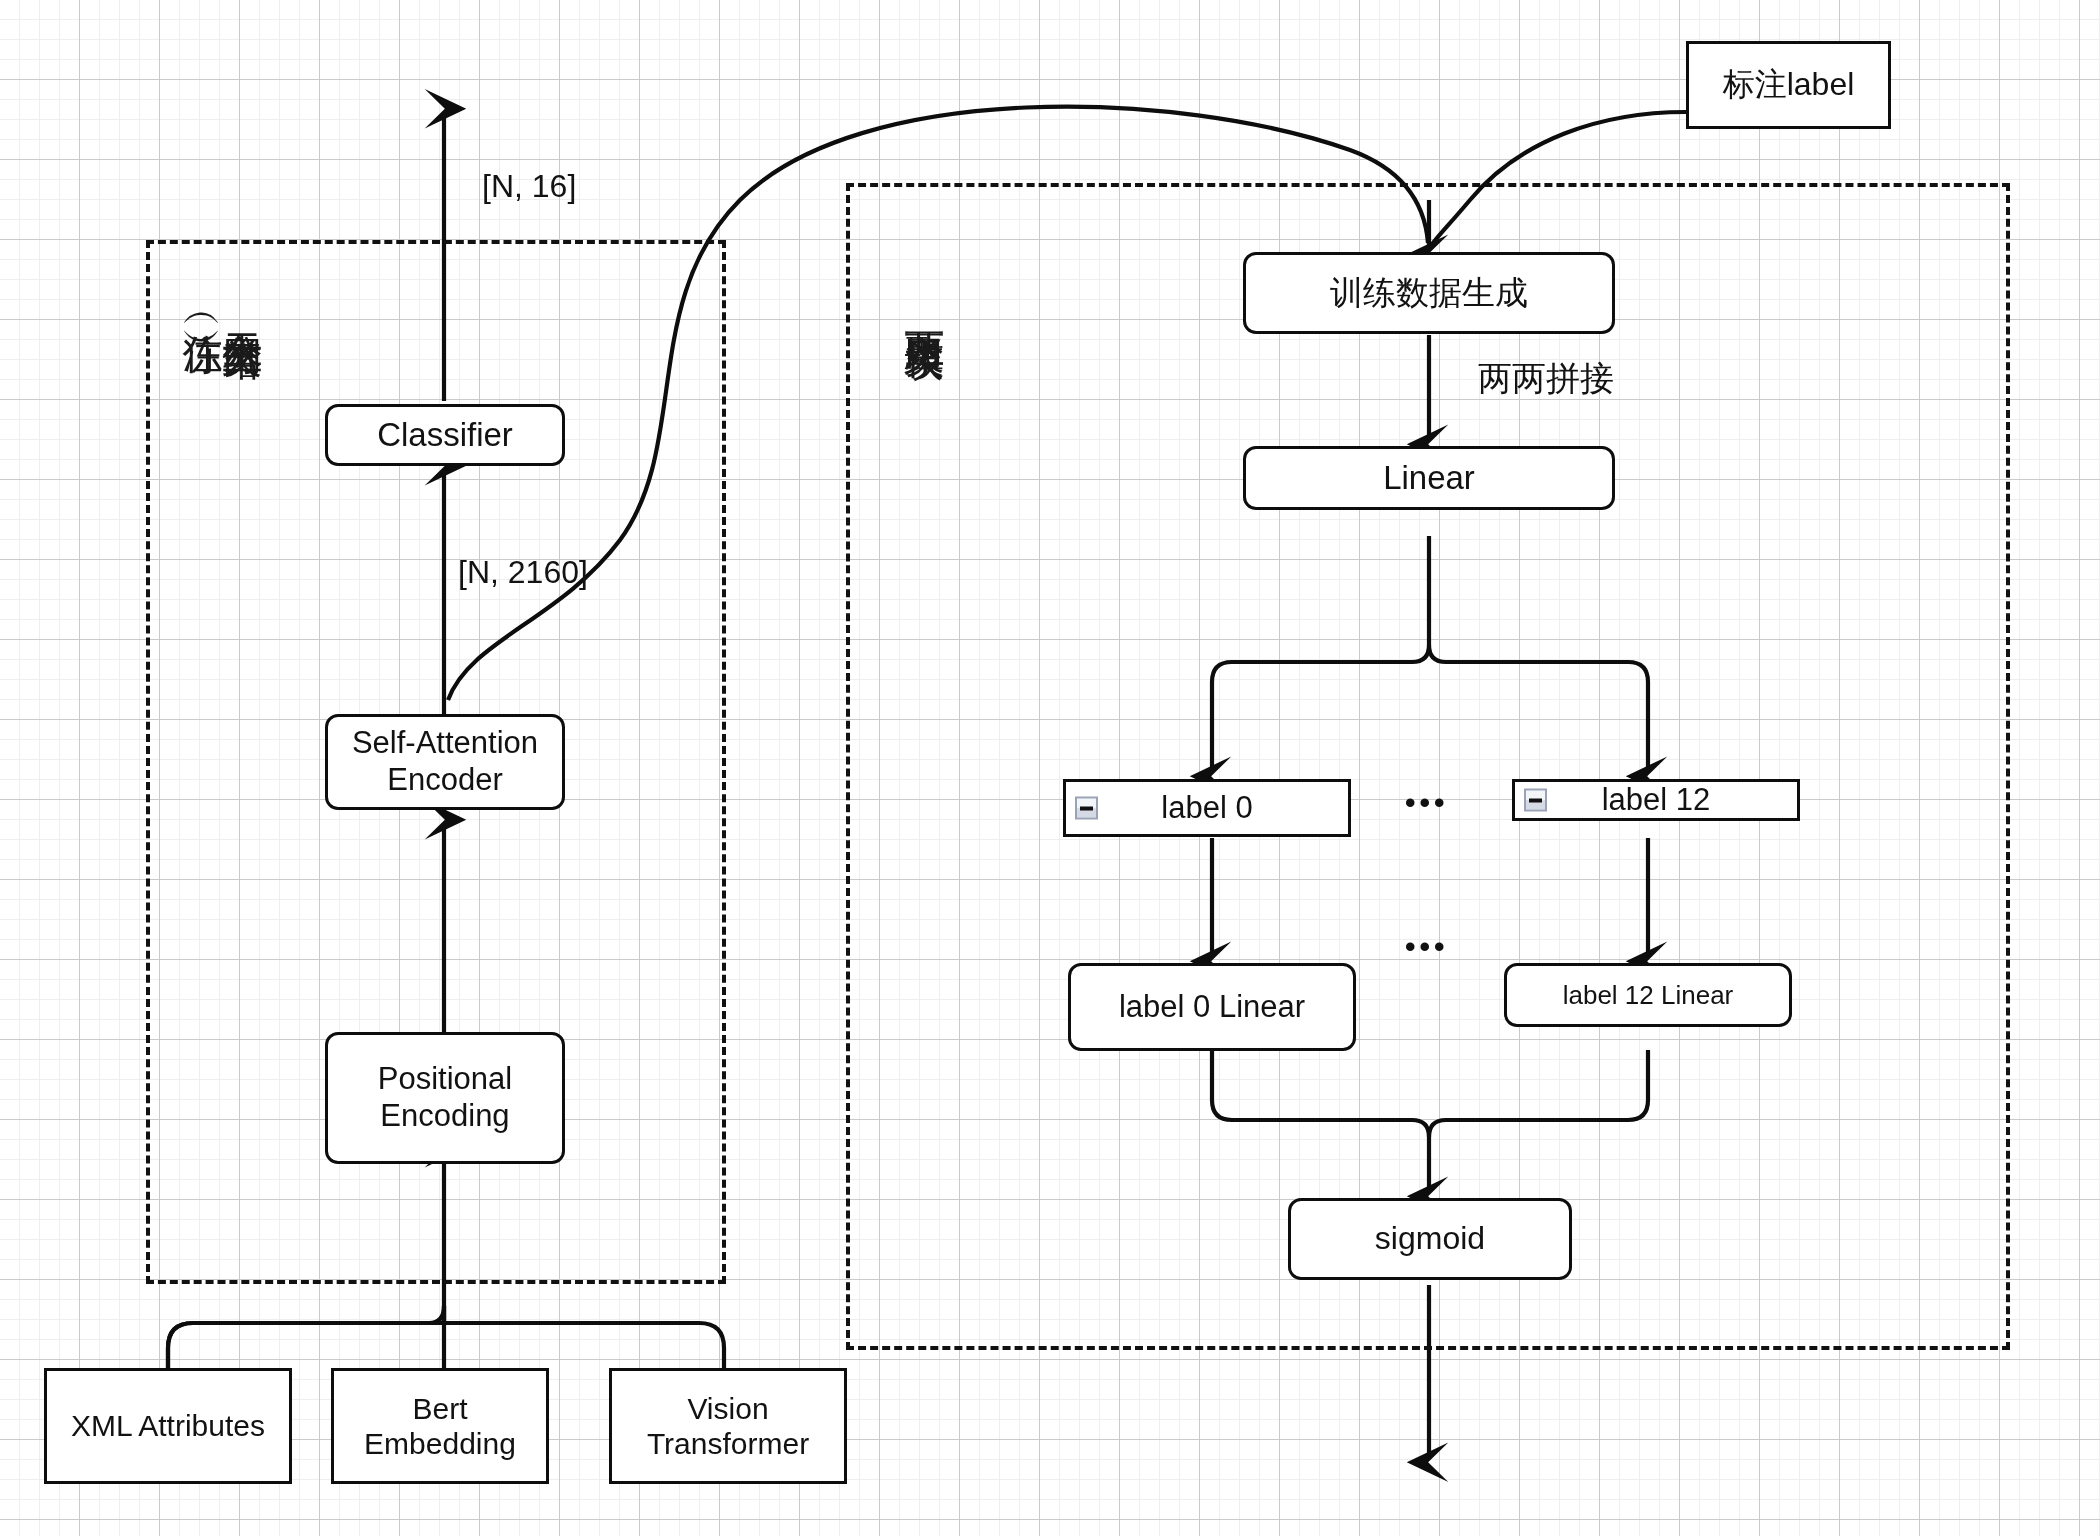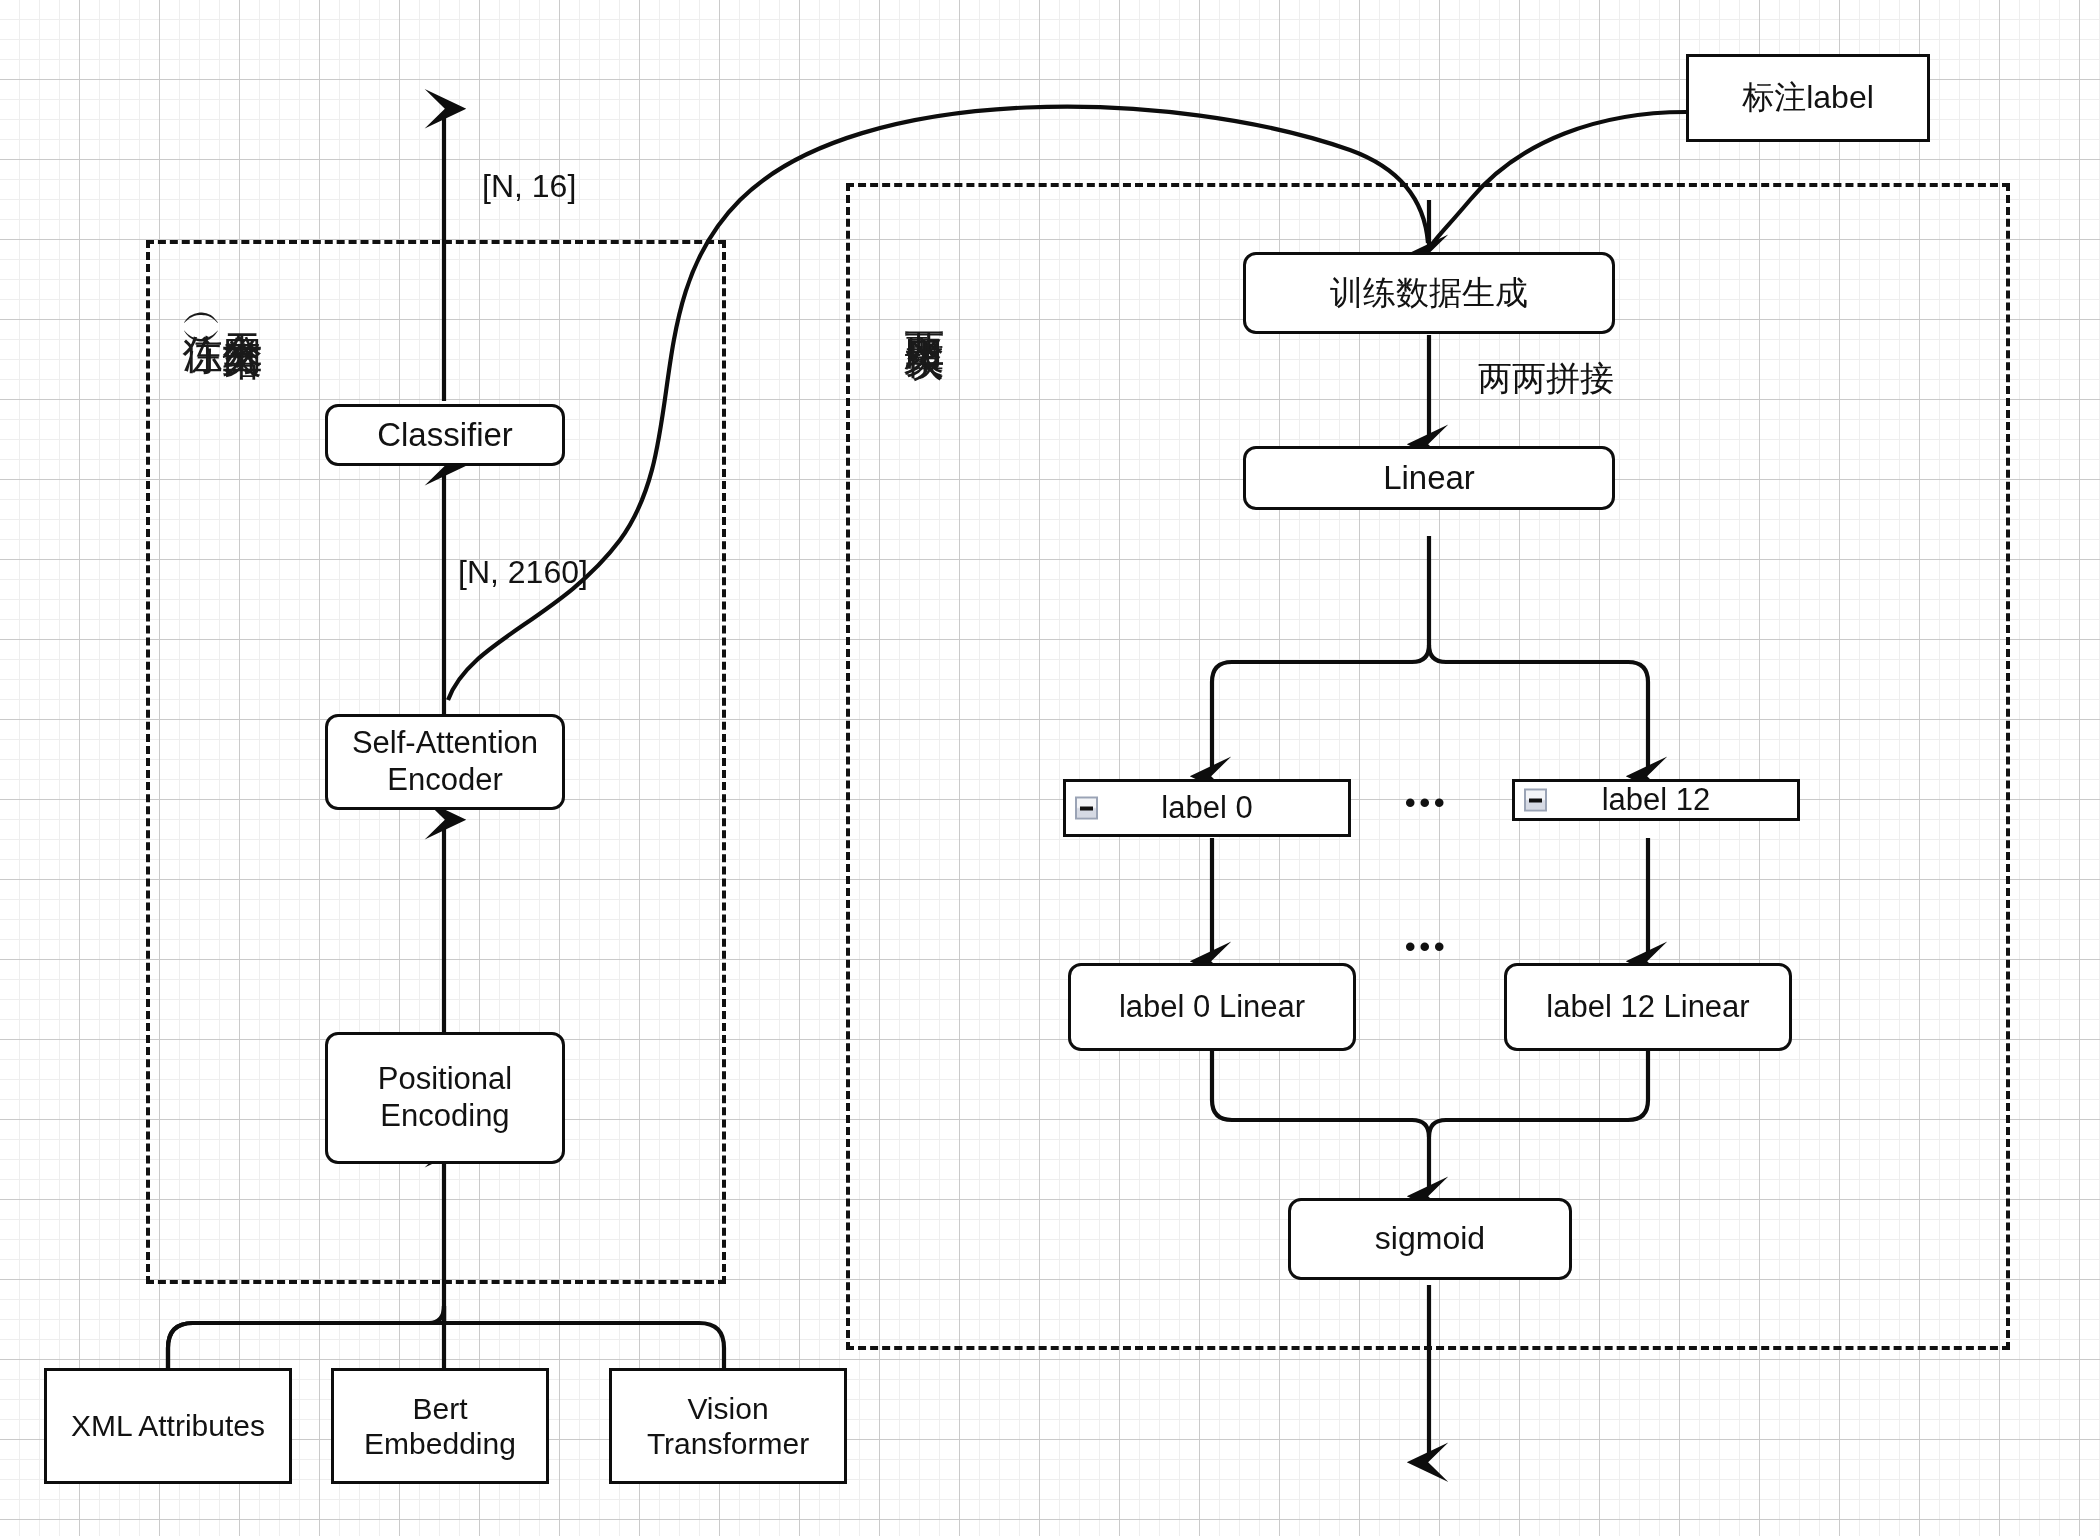--- a/index.html
+++ b/index.html
@@ -174,21 +174,21 @@
 
   <div class="node sharp" style="left:331px;top:1368px;width:218px;height:116px;font-size:30px;">
     <span class="n-txt">Bert Embedding</span>
   </div>
 
   <div class="node sharp" style="left:609px;top:1368px;width:238px;height:116px;font-size:30px;">
     <span class="n-txt">Vision
 Transformer</span>
   </div>
 
-  <div class="node sharp" style="left:1686px;top:54px;width:244px;height:88px;font-size:32px;">
+  <div class="node sharp" style="left:1686px;top:41px;width:205px;height:88px;font-size:32px;">
     <span class="n-txt">标注label</span>
   </div>
 
   <div class="node rounded" style="left:1243px;top:252px;width:372px;height:82px;font-size:33px;">
     <span class="n-txt">训练数据生成</span>
   </div>
 
   <div class="node rounded" style="left:1243px;top:446px;width:372px;height:64px;font-size:33px;">
     <span class="n-txt">Linear</span>
   </div>
@@ -204,21 +204,21 @@
     <span class="collapse-icon">
         <i></i>
       </span>
     <span class="n-txt">label 12</span>
   </div>
 
   <div class="node rounded" style="left:1068px;top:963px;width:288px;height:88px;font-size:31px;">
     <span class="n-txt">label 0 Linear</span>
   </div>
 
-  <div class="node rounded" style="left:1504px;top:963px;width:288px;height:88px;font-size:31px;">
+  <div class="node rounded" style="left:1504px;top:963px;width:288px;height:64px;font-size:26px;">
     <span class="n-txt">label 12 Linear</span>
   </div>
 
   <div class="node rounded" style="left:1288px;top:1198px;width:284px;height:82px;font-size:32px;">
     <span class="n-txt">sigmoid</span>
   </div>
 
   <div class="edge-label" style="left:482px;top:168px;font-size:32px;">[N, 16]</div>
 
   <div class="edge-label" style="left:458px;top:554px;font-size:32px;">[N, 2160]</div>

